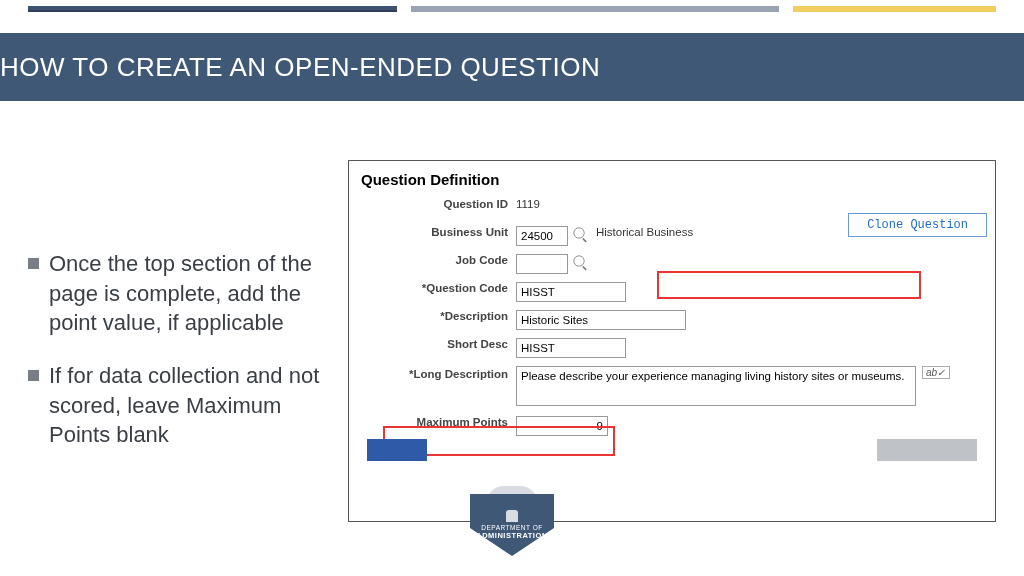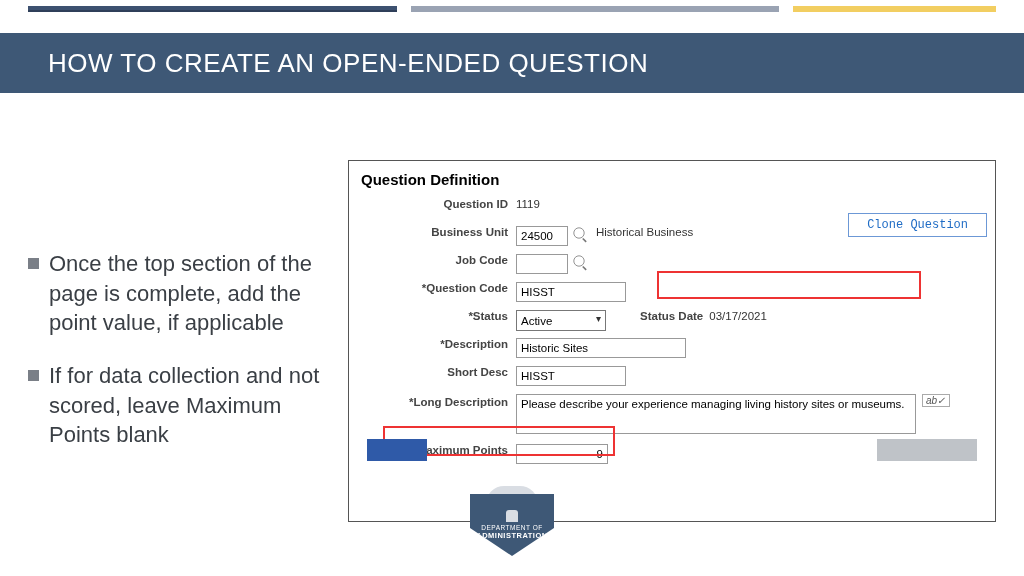--- a/index.html
+++ b/index.html
@@ -11,22 +11,22 @@
     font-family: "Segoe UI", Arial, sans-serif;
     position: relative;
     overflow: hidden;
   }
   .top-stripes { position: absolute; top: 6px; left: 28px; right: 28px; height: 6px; display: flex; gap: 14px; }
   .stripe { height: 6px; flex: 1; }
   .stripe1 { background: #3d5170; border-bottom: 2px solid #2f3f59; }
   .stripe2 { background: #9aa3b3; }
   .stripe3 { background: #f2ce61; flex: 0.55; }
   .title-bar {
-    position: absolute; top: 33px; left: 0; right: 0; height: 60px;
-    background: #3e5876; display: flex; align-items: center; padding-left: 48px;
+    position: absolute; top: 33px; left: 0; right: 0; height: 68px;
+    background: #3e5876; display: flex; align-items: center; 
   }
   .title-bar span { color: #fff; font-size: 26px; letter-spacing: 0.5px; font-weight: 400; }
   .content { position: absolute; top: 160px; left: 28px; right: 28px; bottom: 60px; display: flex; gap: 20px; }
   .bullets { width: 300px; padding-top: 66px; }
   .bullet { display: flex; gap: 10px; margin-bottom: 22px; margin-top: 23px; }
   .sq { width: 11px; height: 11px; background: #7a7f87; margin-top: 9px; flex-shrink: 0; }
   .bt { color: #3a3f45; font-size: 22px; line-height: 1.35; }
   .shot {
     flex: 1; border: 1px solid #555; background: #fff; font-family: Arial, sans-serif;
     font-size: 12px; color: #333; position: relative; padding: 8px 12px 12px 12px;
@@ -116,28 +116,20 @@
       <input class="inp" style="width: 52px;" value="">
       <span class="mag"></span>
     </div>
 
     <div class="form-row">
       <div class="lbl bold">*Question Code</div>
       <input class="inp" style="width: 110px;" value="HISST">
     </div>
 
 
-    <div class="form-row">
-      <div class="lbl bold">*Status</div>
-      <span class="sel-wrap">
-        <input class="sel" style="width: 90px;" value="Active">
-      </span>
-      <span class="status-date-lbl bold" style="font-weight:bold">Status Date</span>
-      <span class="status-date-val">03/17/2021</span>
-    </div>
 
     <div class="form-row">
       <div class="lbl bold">*Description</div>
       <input class="inp" style="width: 170px;" value="Historic Sites">
     </div>
 
     <div class="form-row">
       <div class="lbl bold">Short Desc</div>
       <input class="inp" style="width: 110px;" value="HISST">
     </div>

